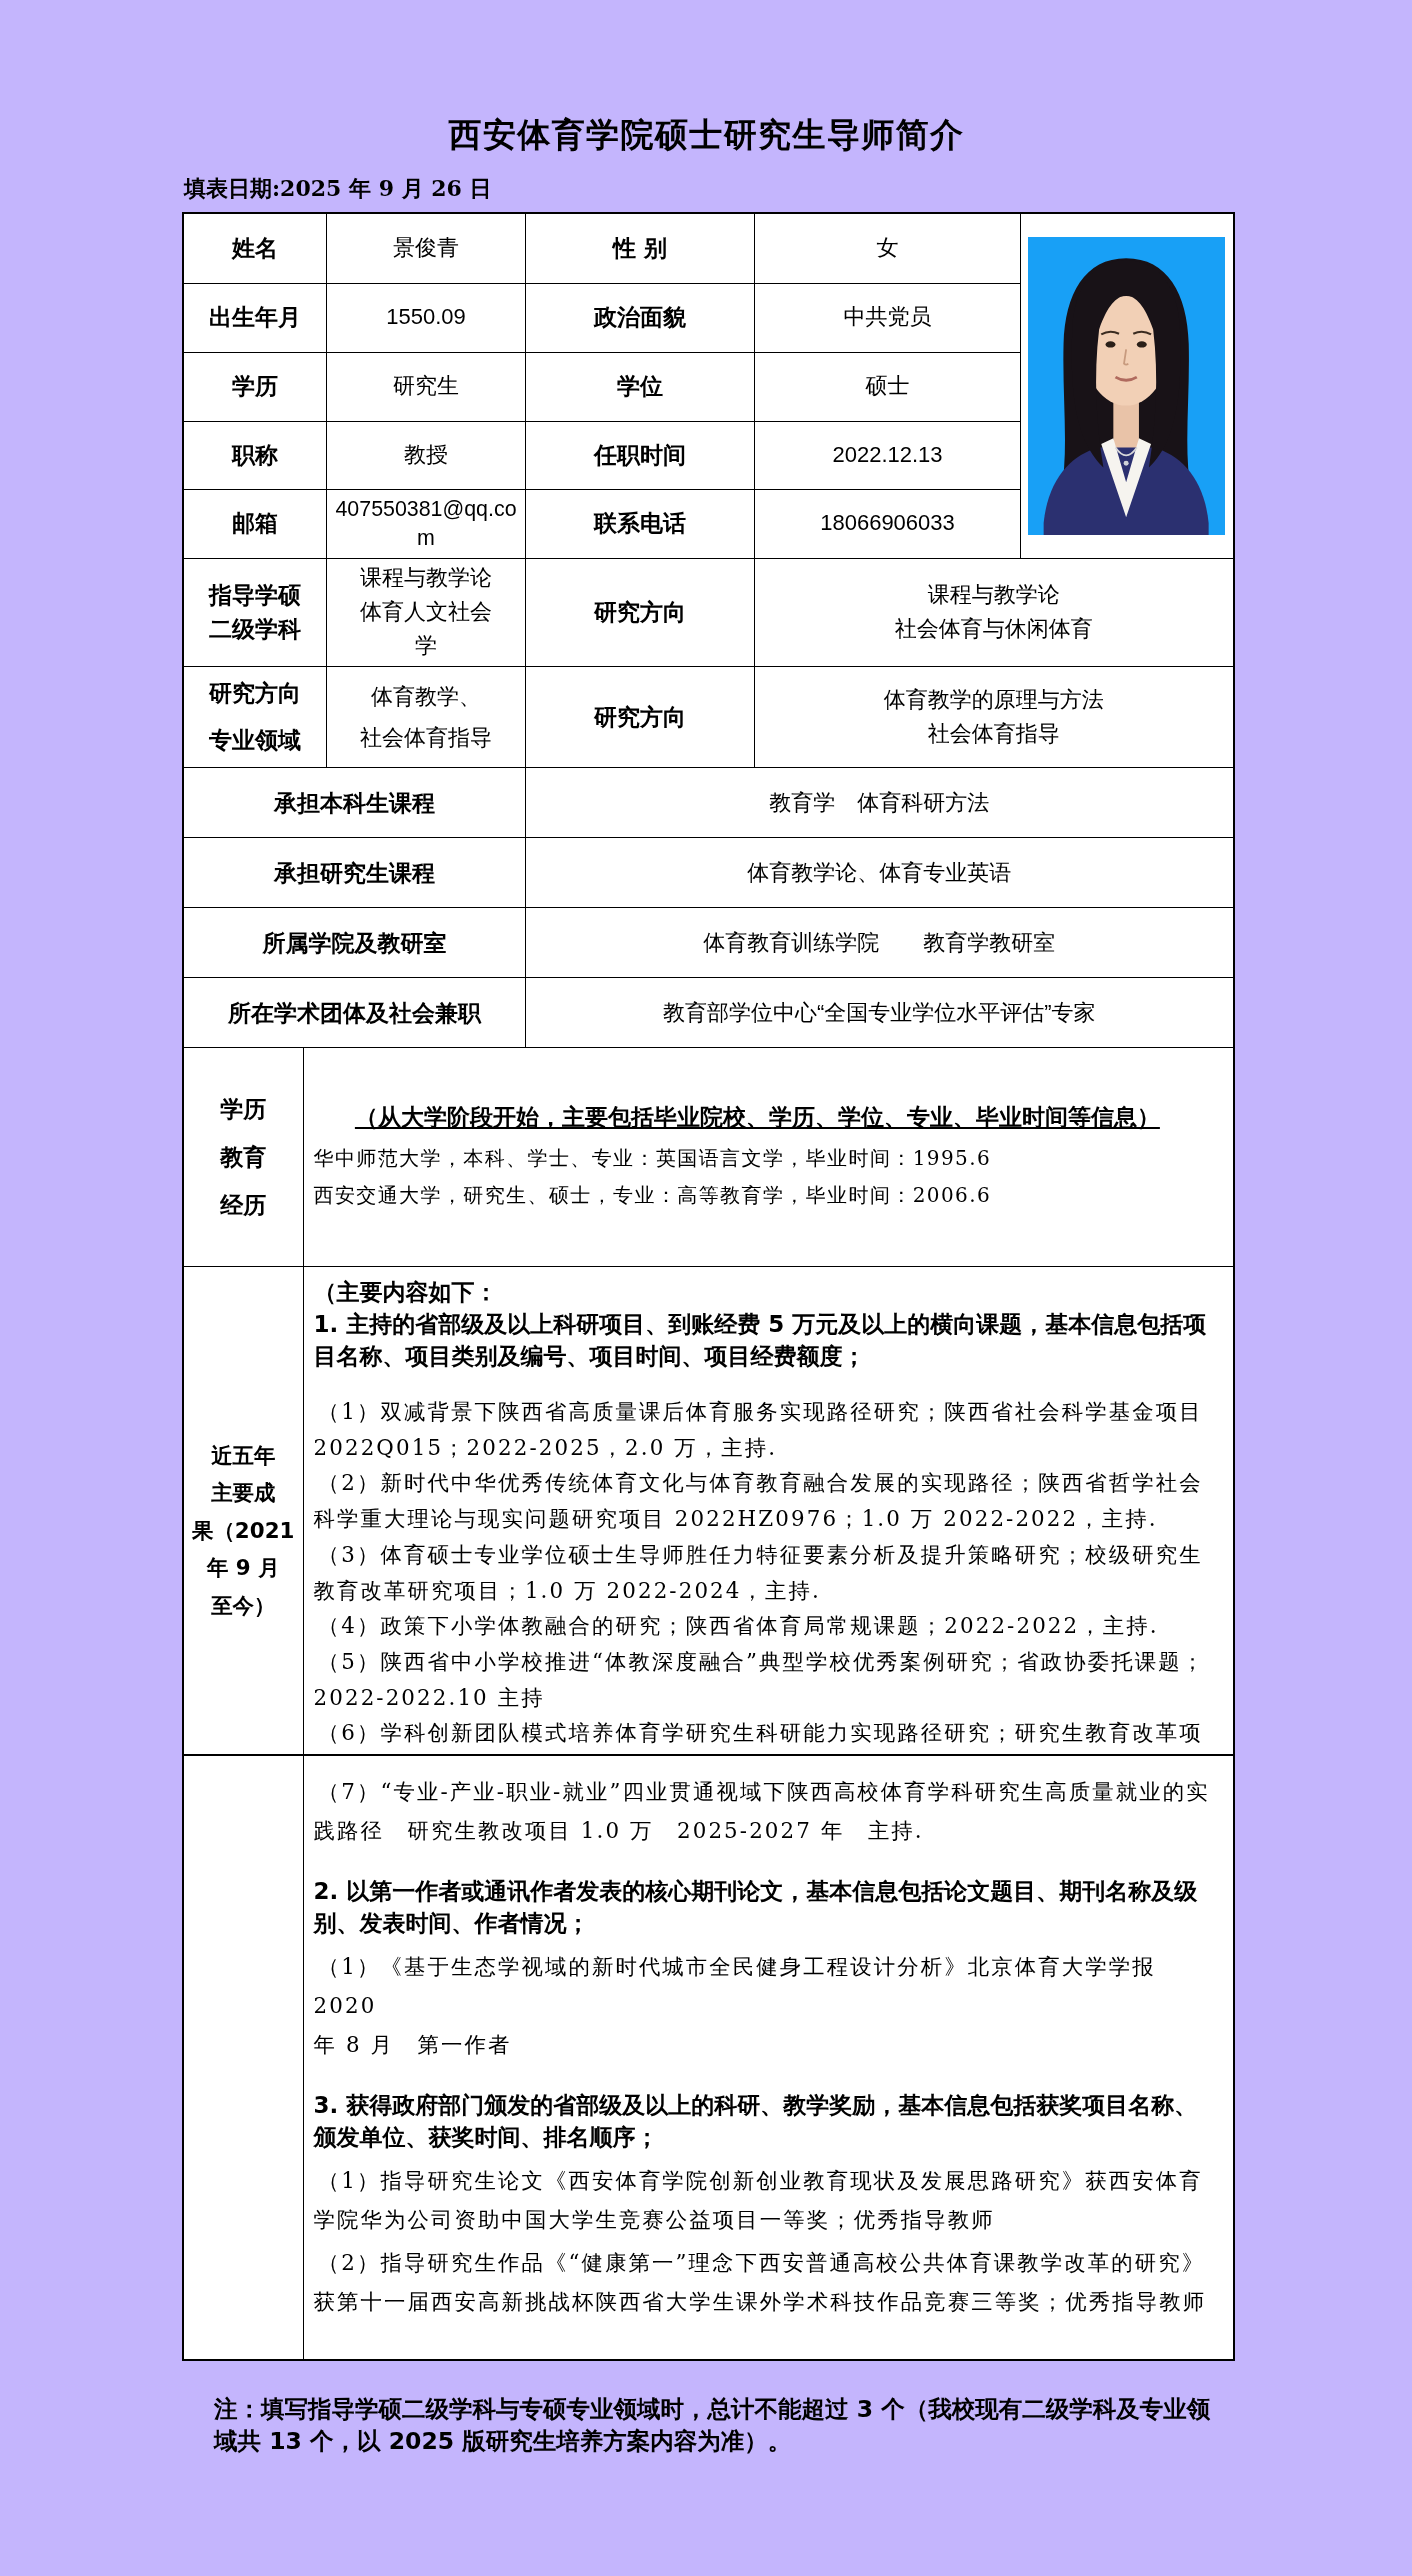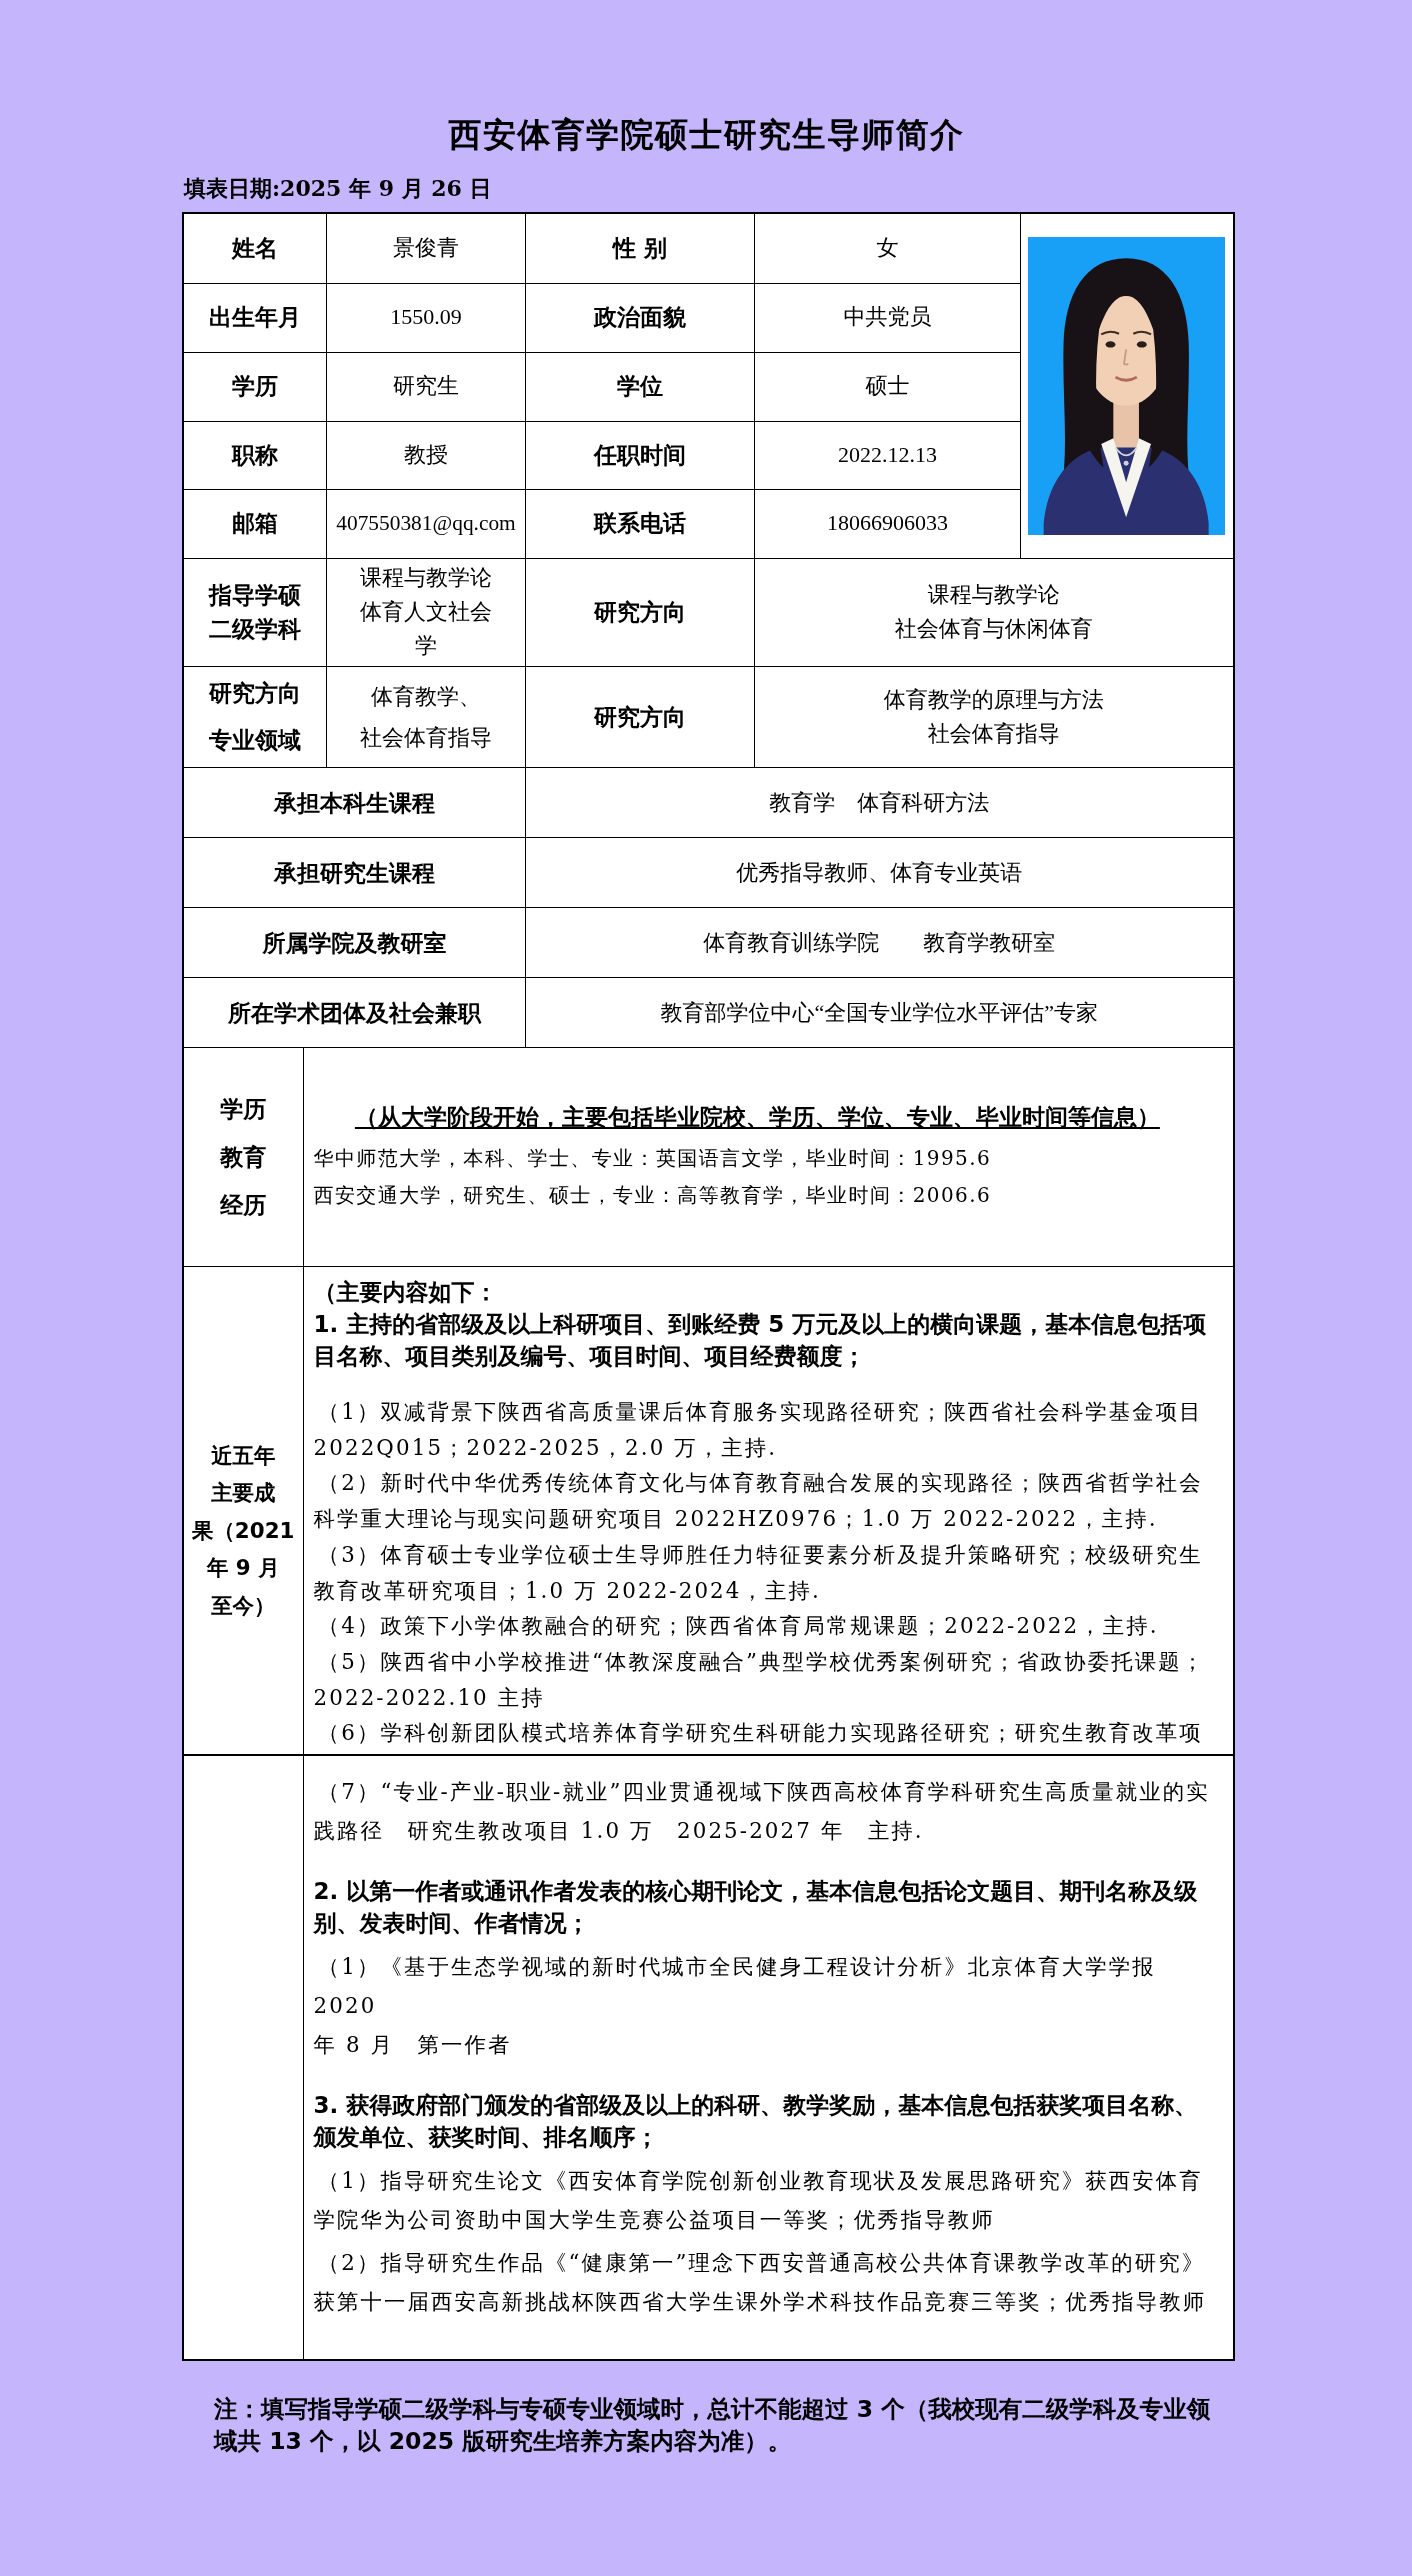--- a/index.html
+++ b/index.html
@@ -27,21 +27,21 @@
   td{border:1.4px solid #000;padding:2.8px 7.1px;text-align:center;vertical-align:middle;overflow:hidden;}
 
   .lbl{
     font-family:"DejaVu Sans","Liberation Sans",sans-serif;font-weight:700;
     font-size:23px;line-height:1.5;white-space:pre-line;
   }
   .lbl-tall{line-height:2.05;}
   .lbl-side{line-height:2.1;}
   .lbl-ach{font-size:21.4px;line-height:1.75;}
   .val{
-    font-family:Liberation Serif, serif;
+    font-family:Liberation Sans, sans-serif;
     font-size:22px;line-height:1.55;white-space:pre-line;
   }
   .val-email{word-break:break-all;font-size:21.4px;line-height:1.35;}
   .lh-loose{line-height:1.9;}
 
   .photo-cell{padding:0;}
   .photo{width:197px;height:298px;margin:0 auto;display:block;}
 
   .content{text-align:left;padding:7.1px 17px 7.1px 10px;white-space:normal;}
   .content-mid{vertical-align:middle;}
@@ -159,21 +159,21 @@
       <td class="lbl">研究方向</td>
       <td colspan="2" class="val">体育教学的原理与方法
 社会体育指导</td>
     </tr>
     <tr style="height:70px">
       <td colspan="3" class="lbl">承担本科生课程</td>
       <td colspan="3" class="val">教育学　体育科研方法</td>
     </tr>
     <tr style="height:70px">
       <td colspan="3" class="lbl">承担研究生课程</td>
-      <td colspan="3" class="val">优秀指导教师、体育专业英语</td>
+      <td colspan="3" class="val">体育教学论、体育专业英语</td>
     </tr>
     <tr style="height:70px">
       <td colspan="3" class="lbl">所属学院及教研室</td>
       <td colspan="3" class="val">体育教育训练学院　　教育学教研室</td>
     </tr>
     <tr style="height:70px">
       <td colspan="3" class="lbl">所在学术团体及社会兼职</td>
       <td colspan="3" class="val">教育部学位中心“全国专业学位水平评估”专家</td>
     </tr>
     <tr style="height:219px">

